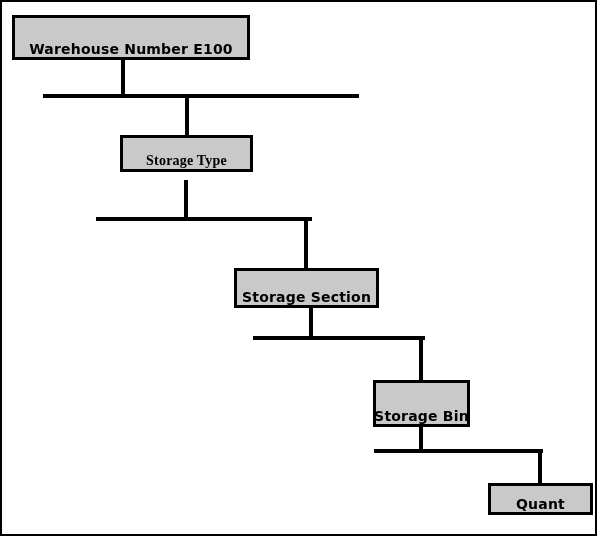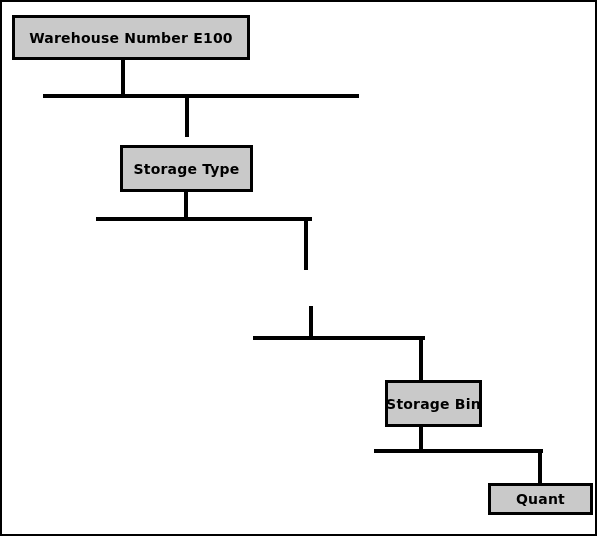--- a/index.html
+++ b/index.html
@@ -18,21 +18,21 @@
     border: 2px solid var(--line, #000000);
     box-sizing: border-box;
     pointer-events: none;
   }
   .node {
     position: absolute;
     box-sizing: border-box;
     background: var(--node-fill, #c9c9c9);
     border: 3px solid var(--node-border, #000000);
     display: flex;
-    align-items: center;
+    align-items: flex-end;
     justify-content: center;
   }
   .node span {
     font-size: 14px;
     font-weight: bold;
     color: #000000;
     white-space: nowrap;
     letter-spacing: 0.2px;
   }
   .conn {
@@ -62,26 +62,29 @@
   <div class="conn v" style="left:419px; top:336px; height:46px;"></div>
 
   <div class="conn v" style="left:419px; top:425px; height:28px;"></div>
   <div class="conn h" style="left:374px; top:449px; width:169px;"></div>
   <div class="conn v" style="left:538px; top:449px; height:36px;"></div>
 
   <div class="node" style="left:12px;  top:15px;  width:238px; height:45px;">
     <span>Warehouse Number E100</span>
   </div>
 
-  <div class="node" style="left:120px; top:145px; width:133px; height:47px;">
+  <div class="node" style="left:120px; top:135px; width:133px; height:37px;font-family:Liberation Serif, serif;">
     <span>Storage Type</span>
   </div>
 
+  <div class="node" style="left:234px; top:268px; width:145px; height:40px;">
+    <span>Storage Section</span>
+  </div>
 
-  <div class="node" style="left:373px; top:380px; width:97px;  height:47px;margin-left:12px;">
+  <div class="node" style="left:373px; top:380px; width:97px;  height:47px;">
     <span>Storage Bin</span>
   </div>
 
   <div class="node" style="left:488px; top:483px; width:105px; height:32px;">
     <span>Quant</span>
   </div>
 
 </div>
 
 </body></html>

